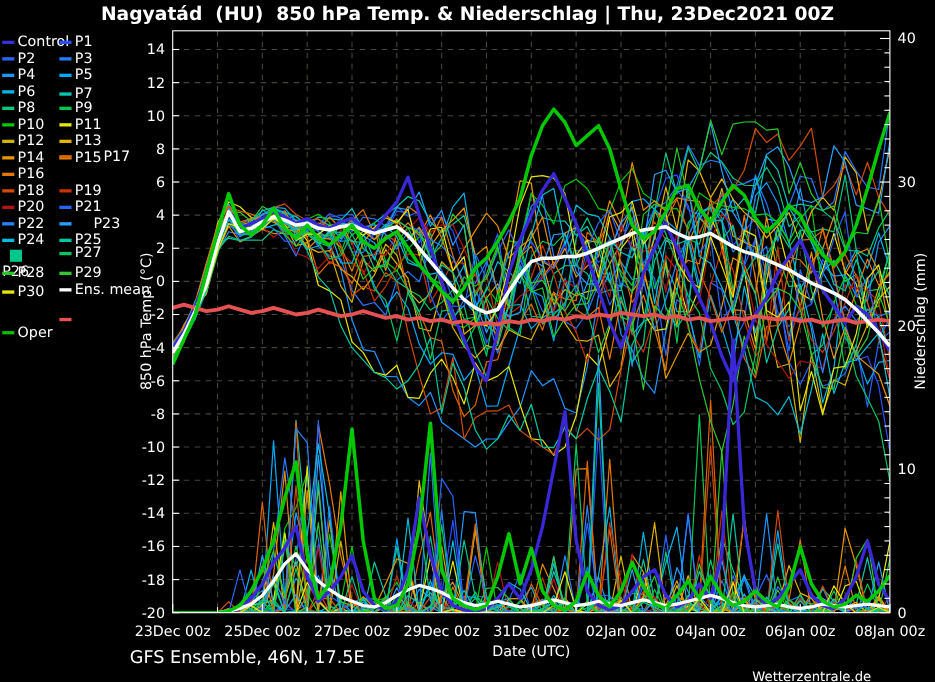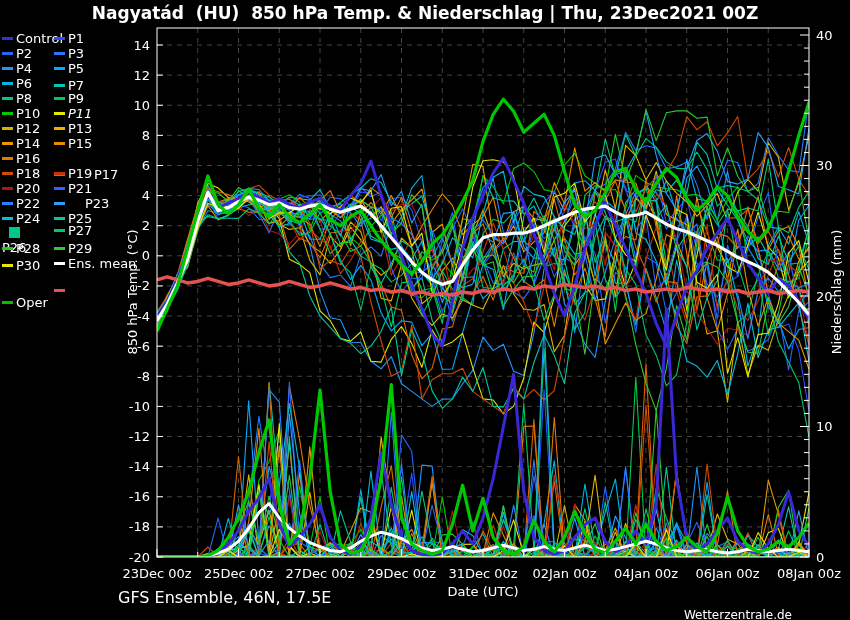--- a/index.html
+++ b/index.html
@@ -282,21 +282,21 @@
       <span>P8</span>
     </div>
     <div class="legend-item" style="left: 54px; top: 92px;">
       <span class="dash" style="background: rgb(0, 200, 80);"></span>
       <span>P9</span>
     </div>
     <div class="legend-item" style="left: 2px; top: 107px;">
       <span class="dash" style="background: rgb(0, 200, 0);"></span>
       <span>P10</span>
     </div>
-    <div class="legend-item" style="left: 54px; top: 107px; font-style: italic;">
+    <div class="legend-item" style="left: 54px; top: 107px;">
       <span class="dash" style="background: rgb(230, 230, 0);"></span>
       <span>P11</span>
     </div>
     <div class="legend-item" style="left: 2px; top: 122px; justify-content: center;">
       <span class="dash" style="background: rgb(210, 180, 0);"></span>
       <span>P12</span>
     </div>
     <div class="legend-item" style="left: 54px; top: 122px;">
       <span class="dash" style="background: rgb(230, 180, 0);"></span>
       <span>P13</span>
@@ -306,21 +306,21 @@
       <span>P14</span>
     </div>
     <div class="legend-item" style="left: 54px; top: 137px;">
       <span class="dash" style="background: rgb(230, 140, 0);"></span>
       <span>P15</span>
     </div>
     <div class="legend-item" style="left: 2px; top: 152px;">
       <span class="dash" style="background: rgb(230, 120, 0);"></span>
       <span>P16</span>
     </div>
-    <div class="legend-item" style="left: 54px; top: 168px; gap: 29px;">
+    <div class="legend-item" style="left: 54px; top: 136px; gap: 29px;">
       <span class="dash" style="background: rgb(220, 100, 0);"></span>
       <span>P17</span>
     </div>
     <div class="legend-item" style="left: 2px; top: 167px;">
       <span class="dash" style="background: rgb(210, 75, 0);"></span>
       <span>P18</span>
     </div>
     <div class="legend-item" style="left: 54px; top: 167px;">
       <span class="dash" style="background: rgb(200, 50, 0);"></span>
       <span>P19</span>

